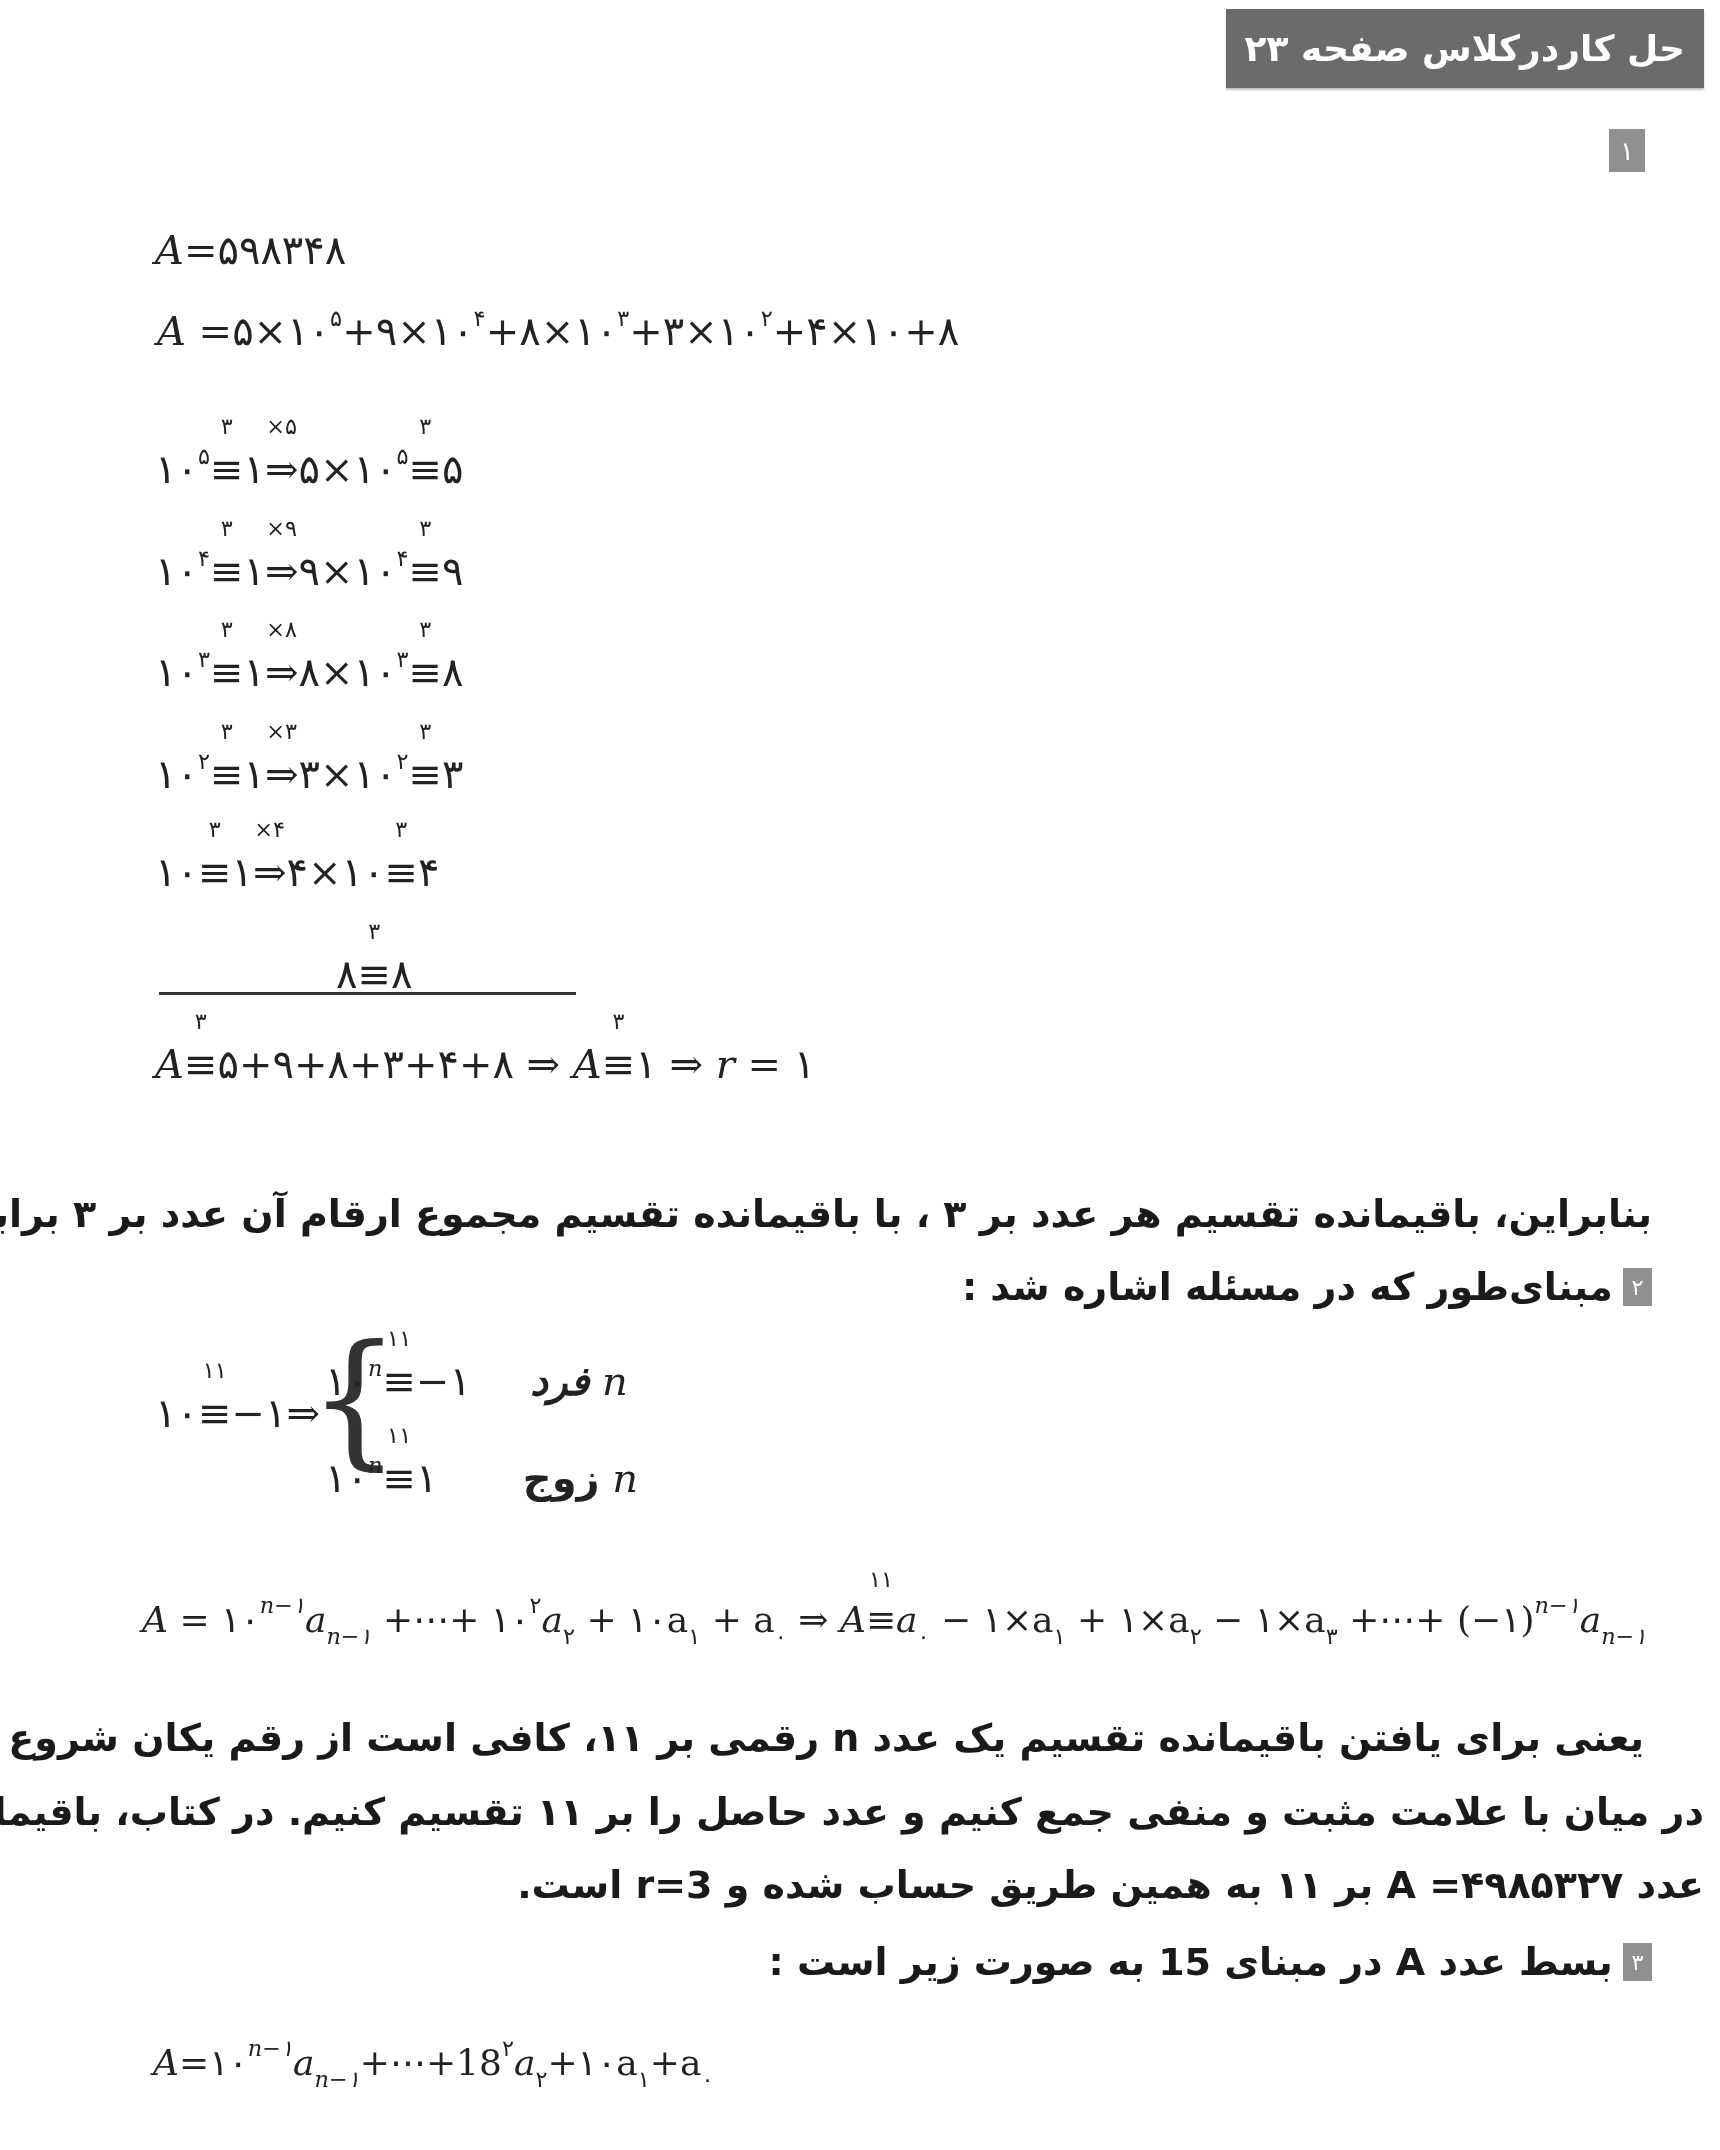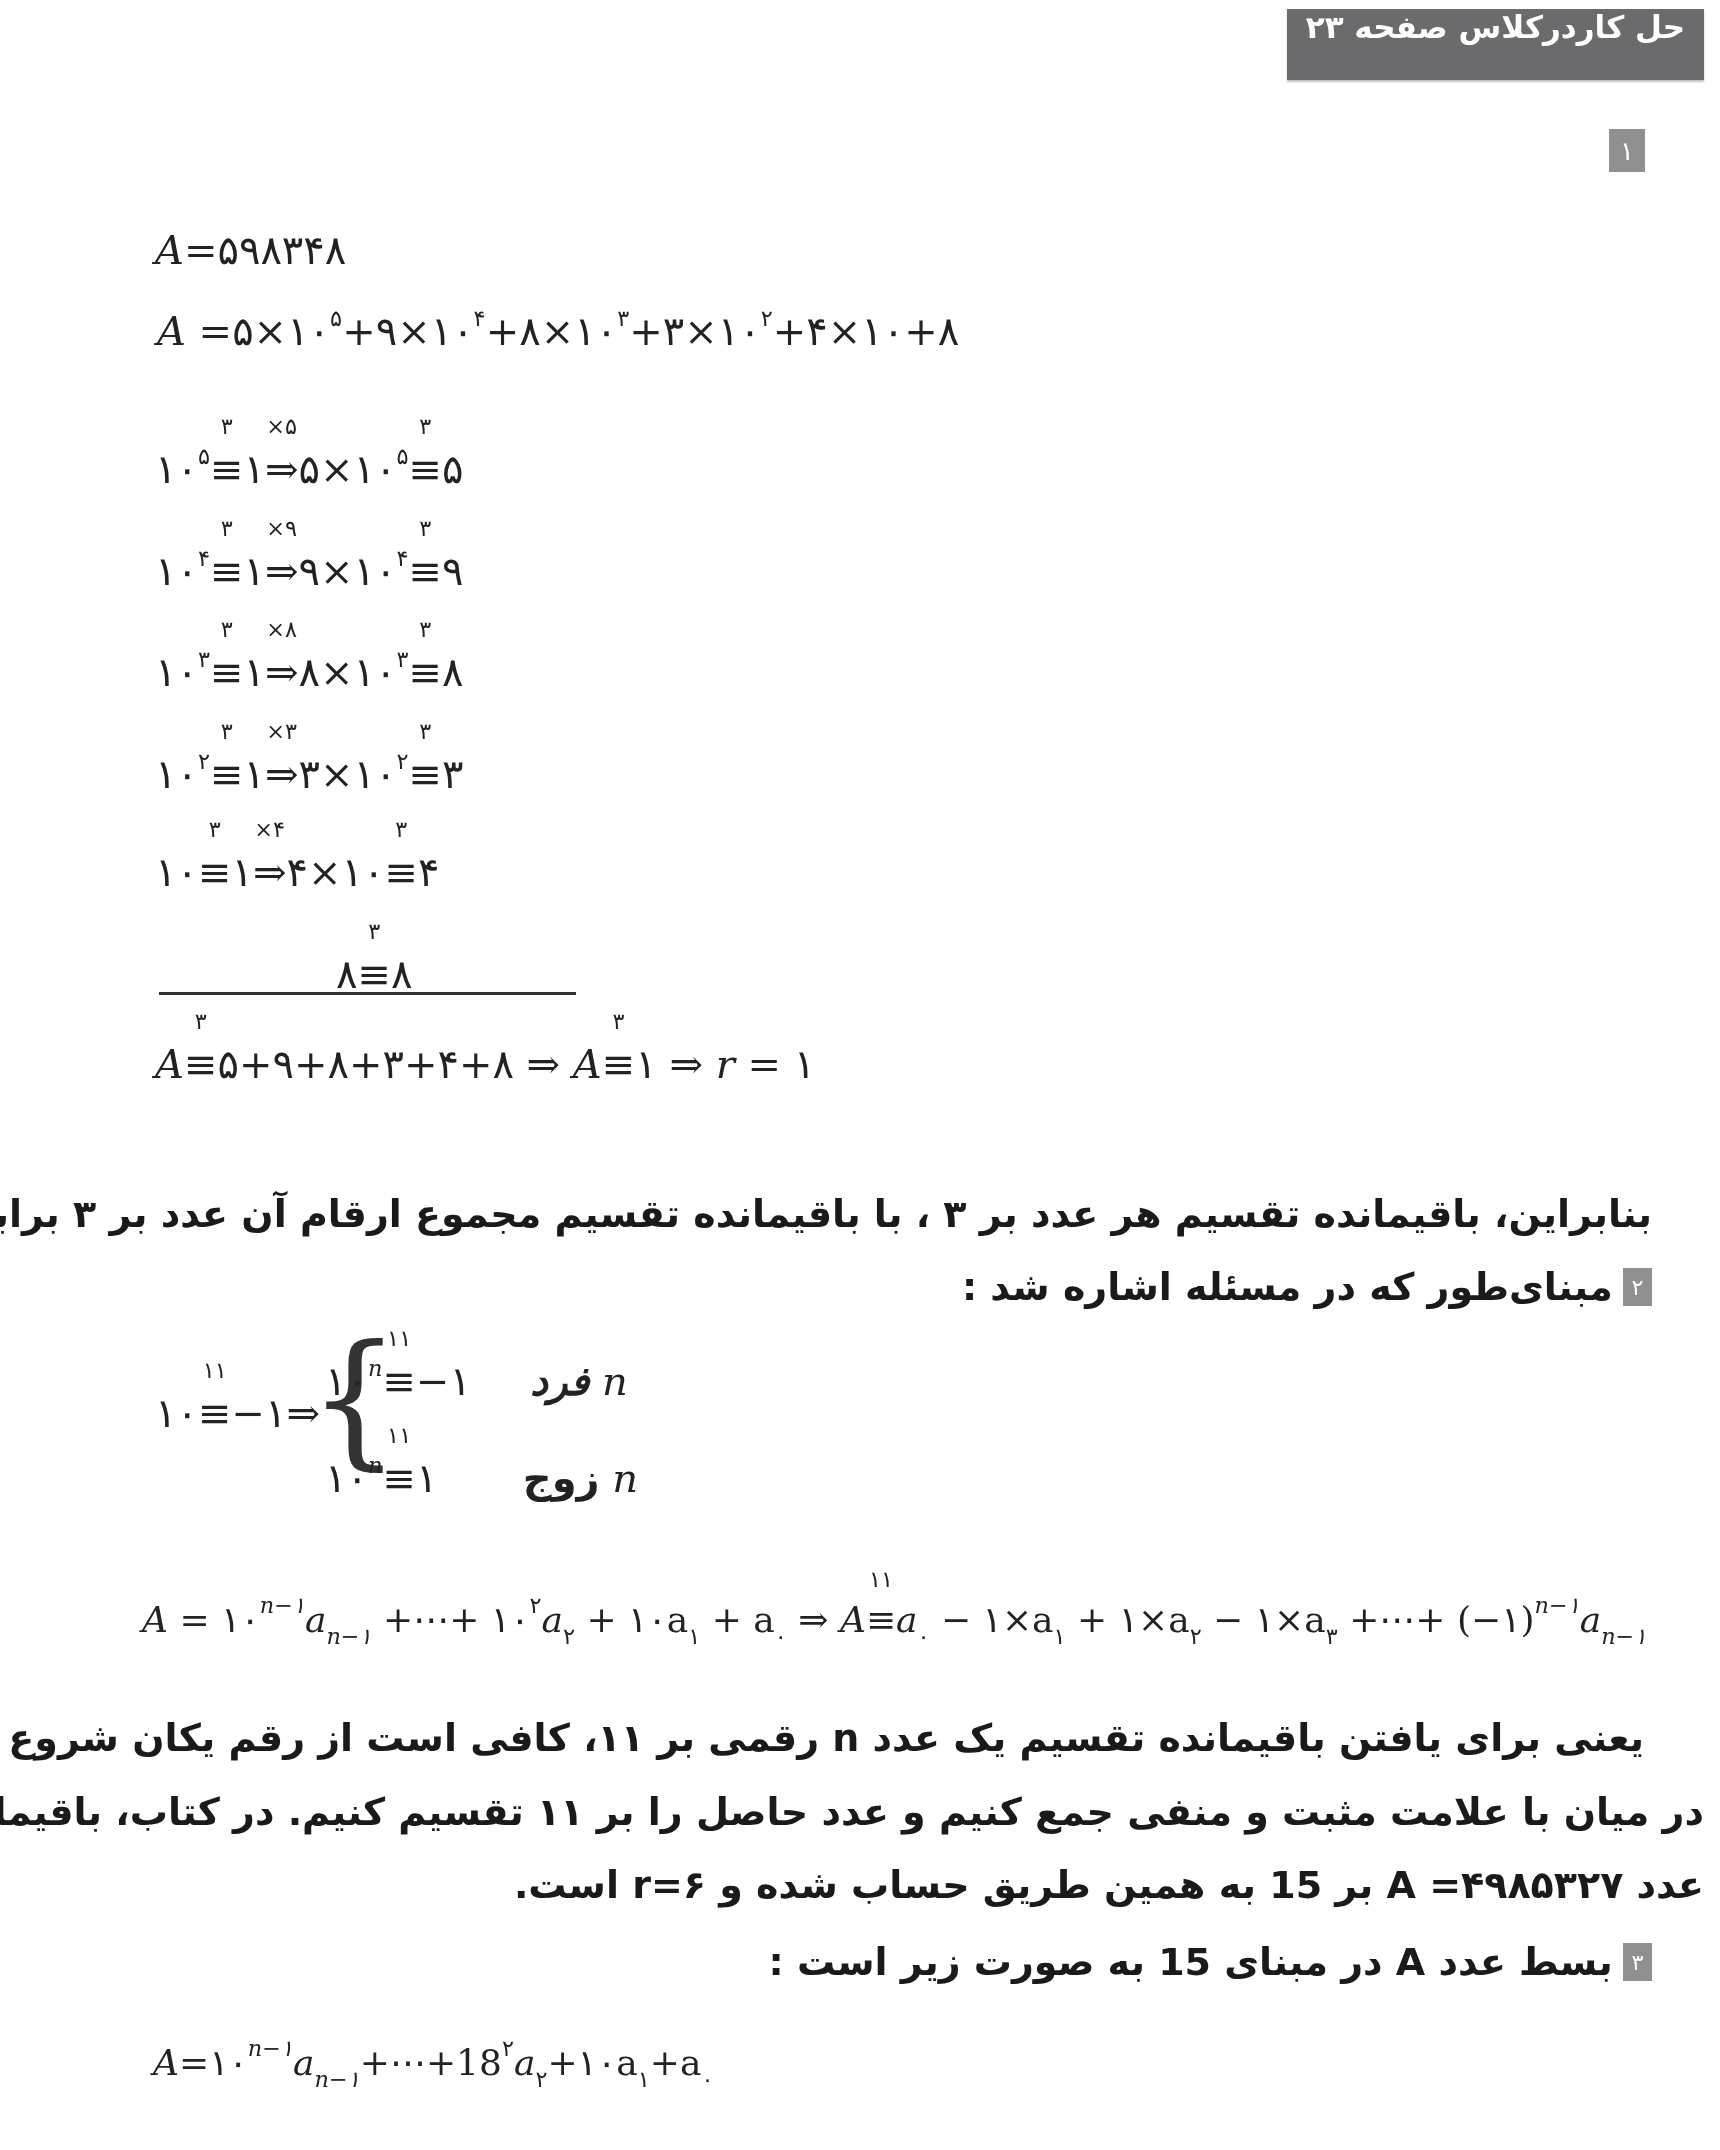--- a/index.html
+++ b/index.html
@@ -1,21 +1,21 @@
 <!DOCTYPE html>
 <html style="font-size:13.8px"><head>
   <meta charset="utf-8">
   <style>
     html, body { margin: 0; padding: 0; background: #ffffff; }
     body { width: 1721px; height: 2151px; position: relative; overflow: hidden;
            font-family: "DejaVu Serif", serif; color: #1a1a1a; }
     .abs { position: absolute; }
-    .header-box { right: 17px; top: 8.6px; height: 71px; padding: 0 19px 0 19px;
-                  background: #6b6b6d; color: #ffffff; display: flex; 
-                  font-family: "DejaVu Sans", sans-serif; font-weight: bold; font-size: 31px;
+    .header-box { right: 17px; top: 8.6px; height: 79px; padding: 0 19px 0 19px;
+                  background: #6b6b6d; color: #ffffff; display: flex; align-items: center;
+                  font-family: "DejaVu Sans", sans-serif; font-weight: bold; font-size: 36px;
                   direction: rtl; box-shadow: 0 1.7px 1.7px rgba(0,0,0,0.25); }
     .num-box { background: #8f8f91; color: #ffffff; font-family: "DejaVu Sans", sans-serif;
                font-size: 26px; display: flex; align-items: center; justify-content: center;
                width: 36px; height: 43px; }
     .math { font-family: "DejaVu Serif", serif; font-size: 40px; white-space: nowrap;
             direction: ltr; color: #222; }
     .math i { font-style: italic; }
     .sup { font-size: 22.4px; vertical-align: 19px; }
     .sub { font-size: 22.4px; vertical-align: -12px; }
     .over { display: inline-block; position: relative; }
@@ -93,21 +93,21 @@
   <span style="display:inline-block; width:60px;"></span>
   <span style="font-family:'DejaVu Sans',sans-serif; font-weight:bold;">زوج</span> <i>n</i>
 </div>
 
 <div class="abs math" style="left:142px; top:1592px; font-size:36px;">
   <i>A</i> = ۱۰<span class="sup"><i>n−۱</i></span><i>a</i><span class="sub"><i>n−۱</i></span><span> +⋯+ ۱۰</span><span class="sup">۲</span><i>a</i><span class="sub">۲</span><span> + ۱۰a</span><span class="sub">۱</span><span> + a</span><span class="sub">۰</span><span> ⇒ </span><i>A</i><span class="over">≡<span class="mark">۱۱</span></span><i>a</i><span class="sub">۰</span><span> − ۱×a</span><span class="sub">۱</span><span> + ۱×a</span><span class="sub">۲</span><span> − ۱×a</span><span class="sub">۳</span><span> +⋯+ (−۱)</span><span class="sup"><i>n−۱</i></span><i>a</i><span class="sub"><i>n−۱</i></span>
 </div>
 
 <div class="abs rtl-text" style="right:77px; top:1716px;">یعنی برای یافتن باقیمانده تقسیم یک عدد n رقمی بر ۱۱، کافی است از رقم یکان شروع و ارقام را یک</div>
 <div class="abs rtl-text" style="right:17px; top:1790px;">در میان با علامت مثبت و منفی جمع کنیم و عدد حاصل را بر ۱۱ تقسیم کنیم. در کتاب، باقیمانده تقسیم</div>
-<div class="abs rtl-text" style="right:17px; top:1863px;">عدد A =۴۹۸۵۳۲۷ بر 15 به همین طریق حساب شده و r=۶ است.</div>
+<div class="abs rtl-text" style="right:17px; top:1863px;">عدد A =۴۹۸۵۳۲۷ بر ۱۱ به همین طریق حساب شده و r=3 است.</div>
 
 <div class="abs" style="right:69px; top:1940px; display:flex; flex-direction:row-reverse; align-items:center; gap:10.3px;">
   <div class="num-box" style="width:29px; height:38px; font-size:22.4px;">
       <span>۳</span>
     </div>
   <div class="rtl-text">بسط عدد A در مبنای 15 به صورت زیر است :</div>
 </div>
 
 <div class="abs math" style="left:153px; top:2035px; font-size:36px;">
   <i>A</i>=۱۰<span class="sup"><i>n−۱</i></span><i>a</i><span class="sub"><i>n−۱</i></span><span>+⋯+18</span><span class="sup">۲</span><i>a</i><span class="sub">۲</span><span>+۱۰a</span><span class="sub">۱</span><span>+a</span><span class="sub">۰</span>

